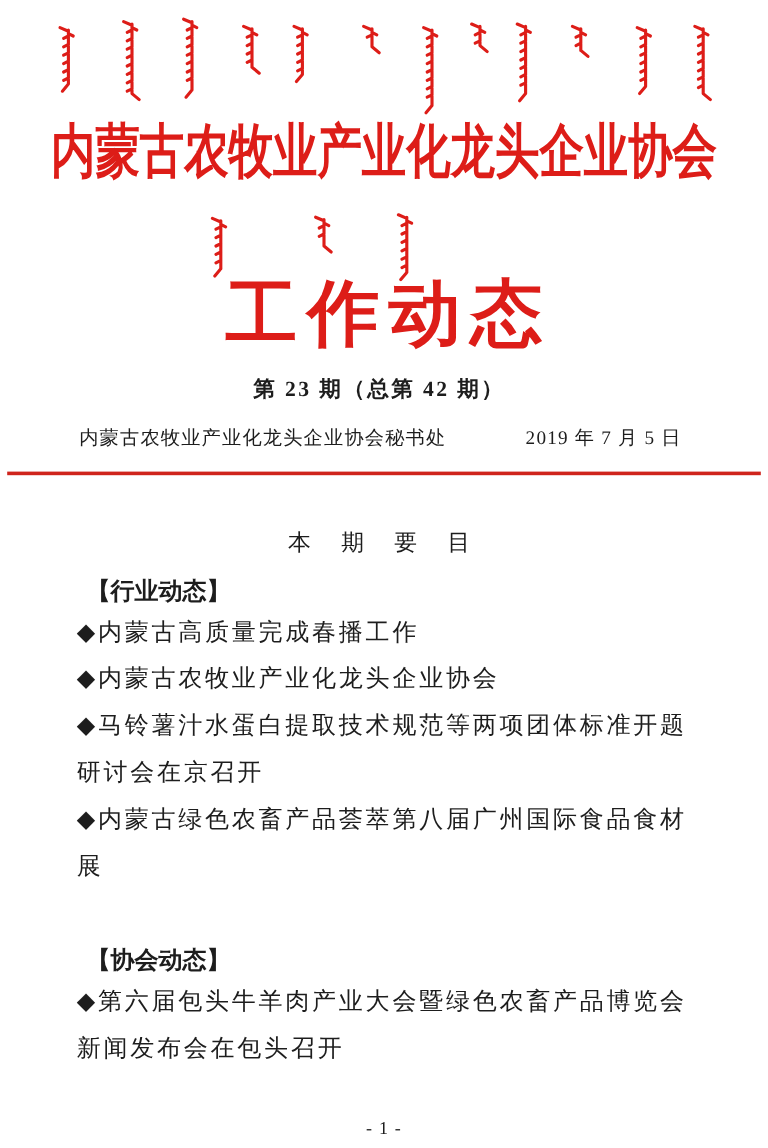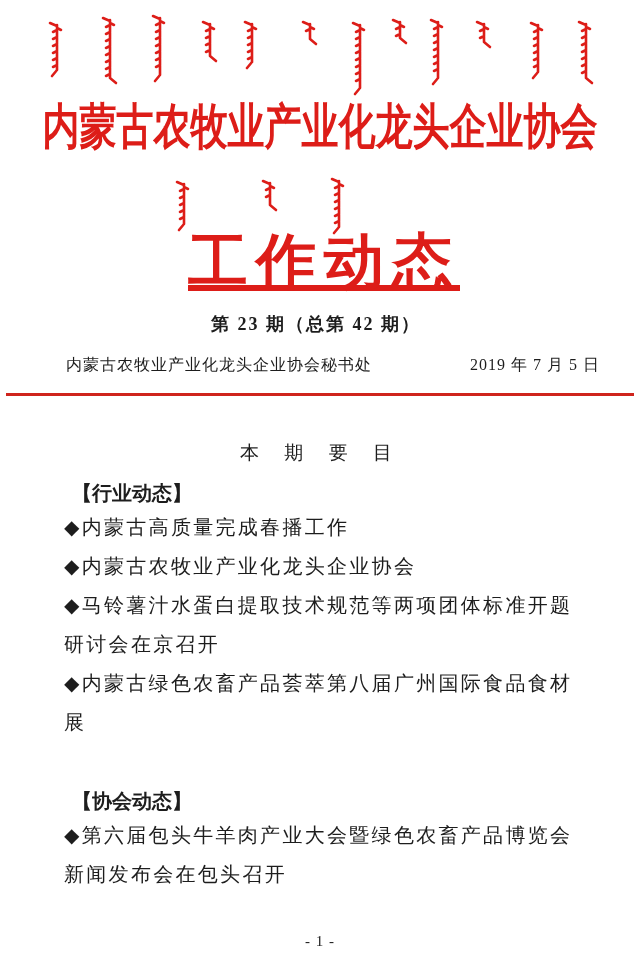--- a/index.html
+++ b/index.html
@@ -23,30 +23,29 @@
     white-space:nowrap;
   }
   .doc-title{
     position:absolute;top:222px;left:0;width:640px;
     text-align:center;
     font-size:60px;font-weight:bold;
     color:var(--accent,#dd1d18);
     letter-spacing:8px;
     padding-left:8px;box-sizing:border-box;
     white-space:nowrap;
-    text-decoration:underline;
   }
   .issue-line{
     position:absolute;top:312px;left:0;width:632px;
     text-align:center;
     font-size:18px;font-weight:bold;
     letter-spacing:2px;
   }
   .pub-row{
-    position:absolute;top:355px;left:66px;right:40px;
+    position:absolute;top:355px;left:66px;right:72px;
     display:flex;justify-content:space-between;align-items:baseline;
     font-size:16px;letter-spacing:1px;
   }
   .red-rule{
     position:absolute;top:393px;left:6px;right:6px;height:3px;
     background:var(--rule,#cf241c);
   }
   .main{
     position:absolute;top:432px;left:64px;width:514px;
   }

